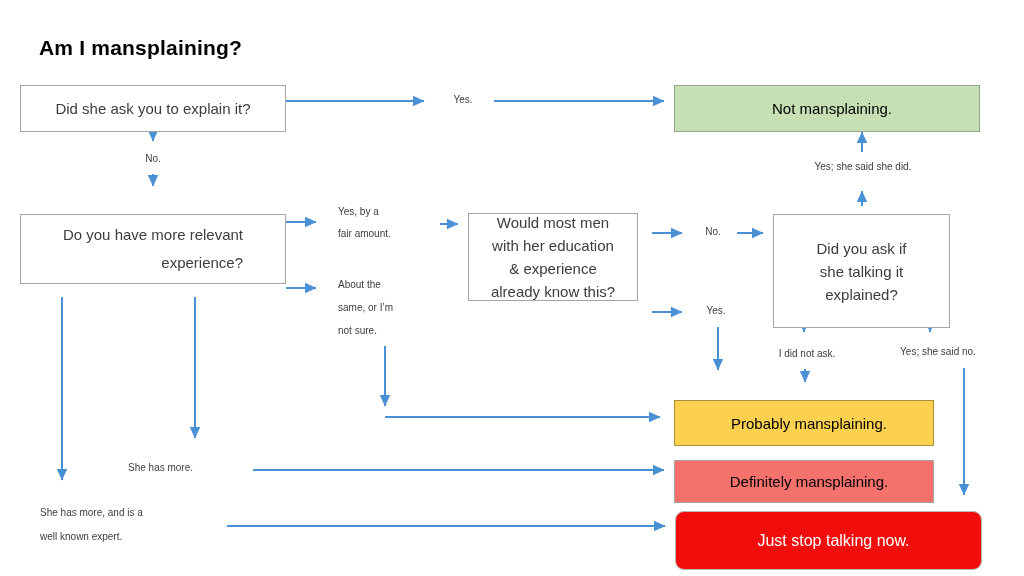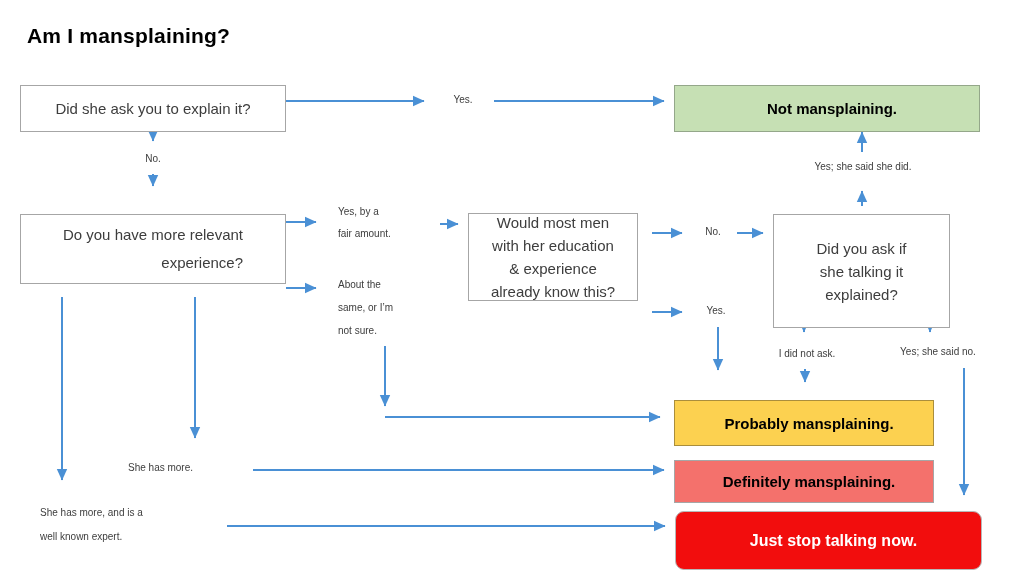--- a/index.html
+++ b/index.html
@@ -13,30 +13,30 @@
   }
   html,body{margin:0;padding:0;background:#ffffff;}
   #canvas{
     position:relative;width:1024px;height:576px;background:#ffffff;overflow:hidden;
     font-family:"Liberation Sans",sans-serif;color:var(--text);
   }
   #edges{position:absolute;left:0;top:0;width:1024px;height:576px;pointer-events:none;z-index:1;}
   .edge{stroke:var(--arrow);stroke-width:2;fill:none;}
   #arrowhead path{fill:var(--arrow);}
   #slide-title{
-    position:absolute;left:27px;top:24px;margin:0;
+    position:absolute;left:27px;top:24px;margin:12px;
     font-size:21px;font-weight:bold;color:#000;letter-spacing:0.2px;
   }
   .node{
     position:absolute;z-index:2;display:flex;align-items:center;justify-content:center;
     text-align:center;white-space:pre-line;box-sizing:border-box;
     background:#ffffff;border:1.5px solid var(--box-border);
     font-size:15px;line-height:23px;color:var(--text);margin-top:8px;
   }
-  .node.outcome{font-weight:bold;color:#000;padding-left:10px;}
+  .node.outcome{font-weight:normal;color:#000;padding-left:10px;}
   #n-ask{left:20px;top:77px;width:266px;height:47px;}
   #n-exp{left:20px;top:206px;width:266px;height:70px;line-height:28px;text-align:right;}
   #n-men{left:468px;top:205px;width:170px;height:88px;}
   #n-didask{left:773px;top:206px;width:177px;height:114px;}
   #n-not{left:674px;top:77px;width:306px;height:47px;background:var(--green-fill);border-color:var(--green-border);}
   #n-prob{left:674px;top:392px;width:260px;height:46px;background:var(--yellow-fill);border-color:var(--yellow-border);}
   #n-def{left:674px;top:452px;width:260px;height:43px;background:var(--salmon-fill);border-color:var(--salmon-border);}
   #n-stop{left:675px;top:503px;width:307px;height:59px;background:var(--red-fill);border-color:var(--red-border);color:#ffffff;font-size:16px;border-radius:9px;}
   .edge-label{
     position:absolute;z-index:2;white-space:pre-line;

